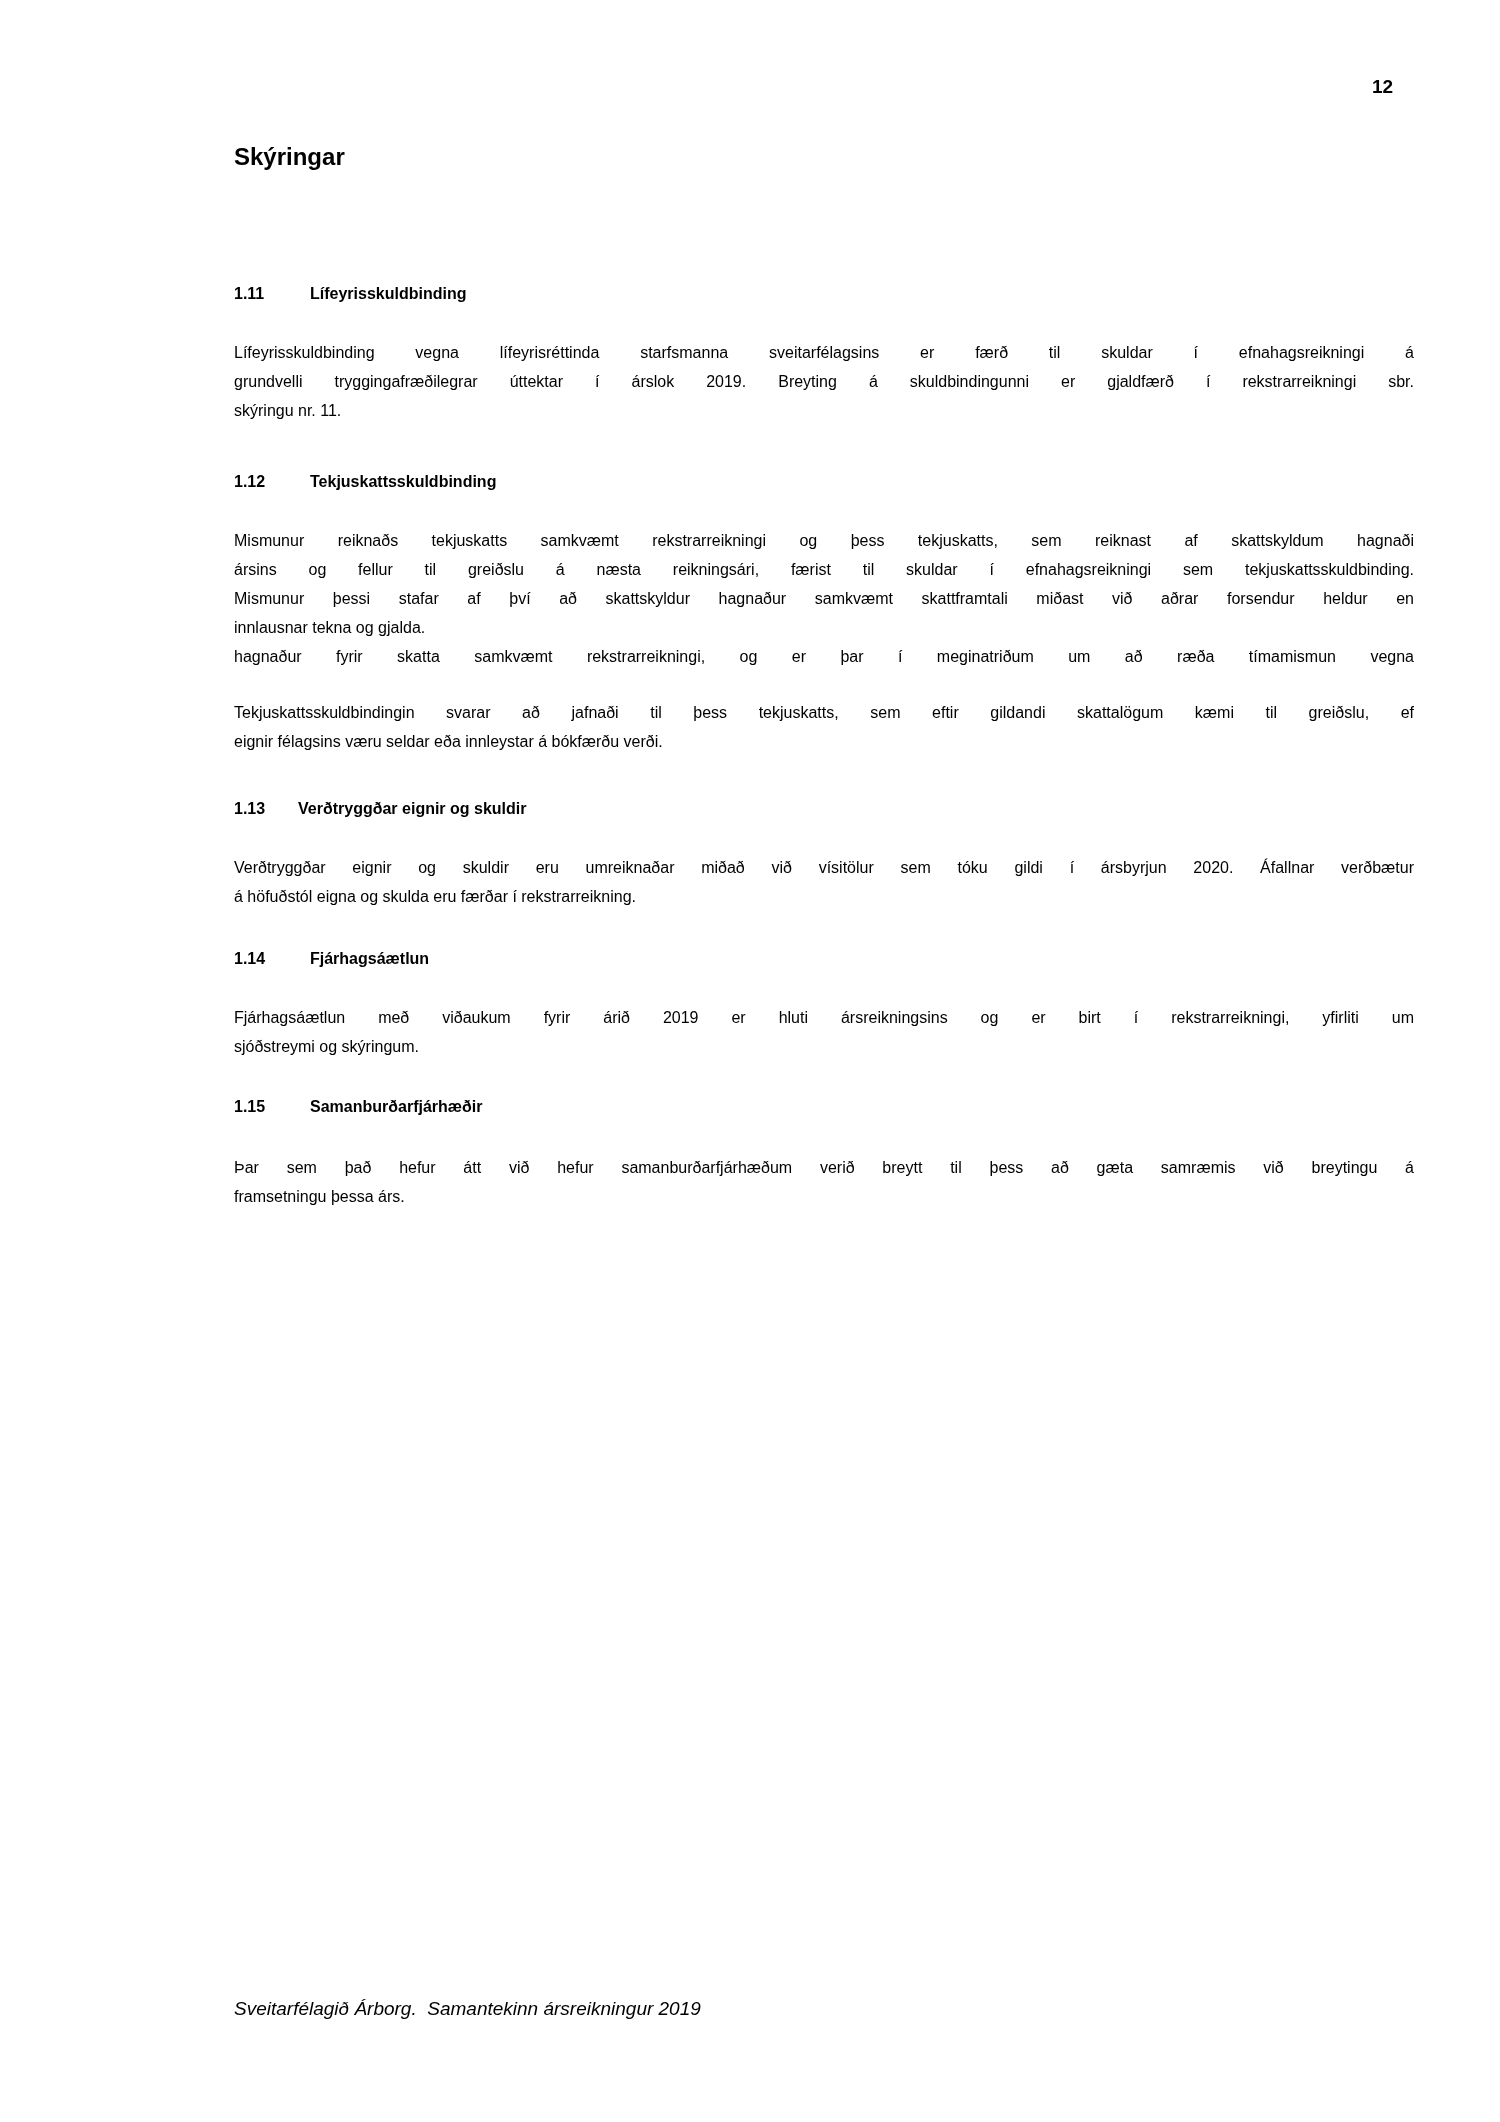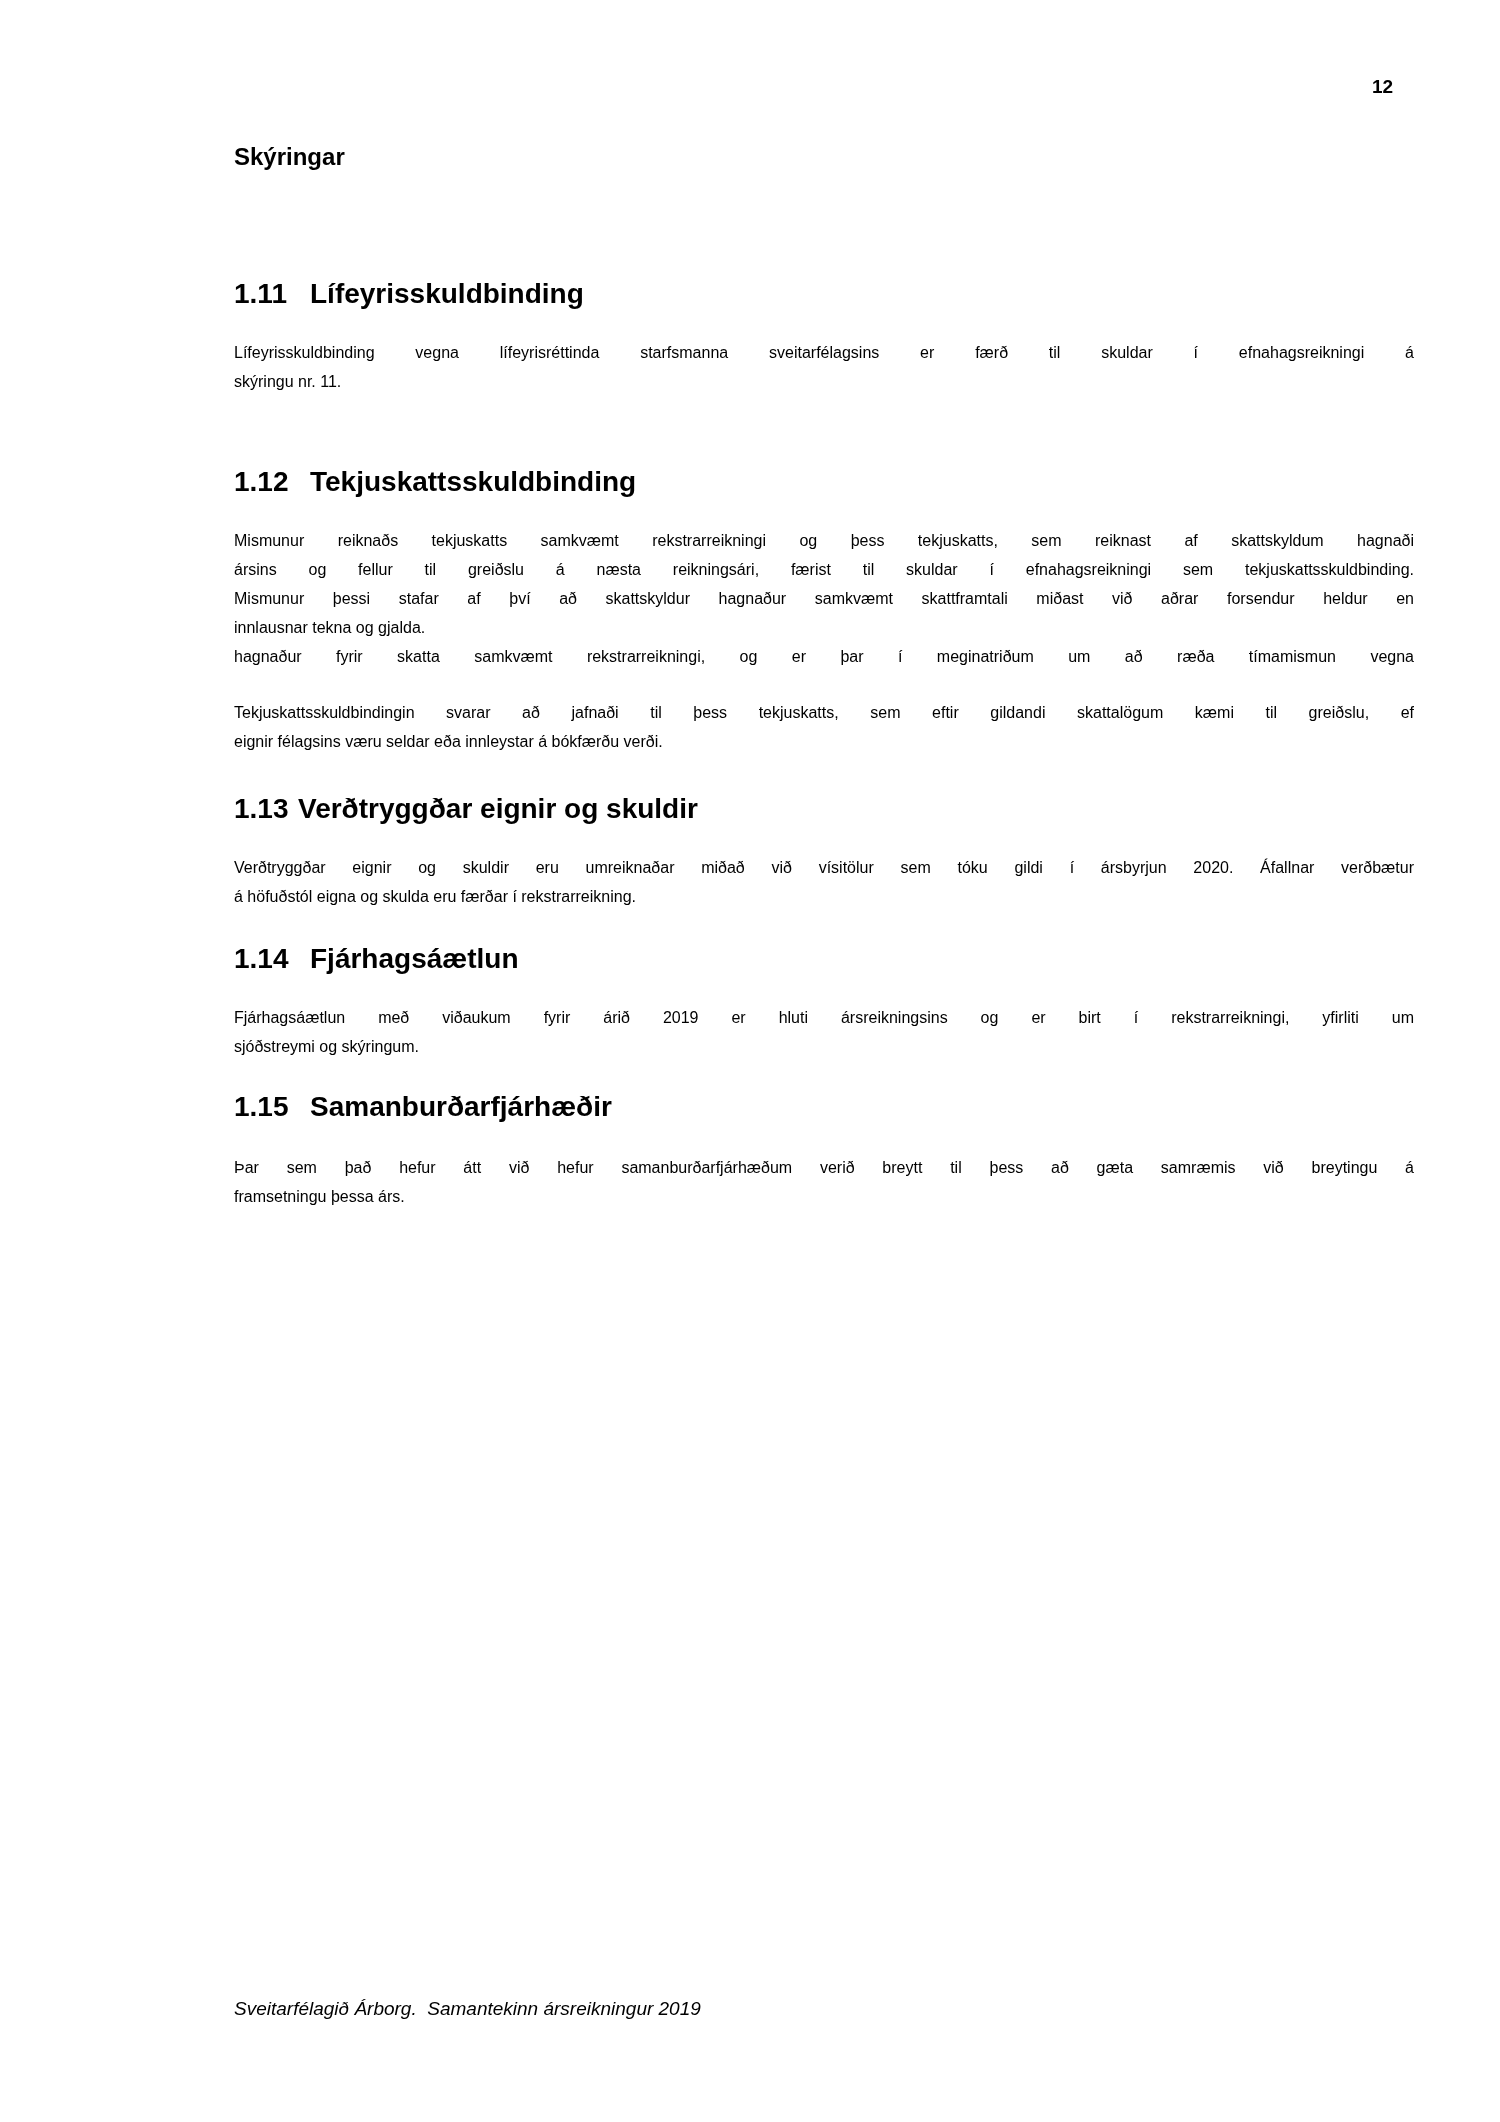--- a/index.html
+++ b/index.html
@@ -31,21 +31,21 @@
     left: 190px;
     margin: 0;
     font-size: 24px;
     font-weight: bold;
     line-height: 1.15;
   }
   .heading {
     position: absolute;
     left: 190px;
     width: 1180px;
-    font-size: 28px;
+    font-size: 16px;
     font-weight: bold;
     line-height: 24px;
     white-space: nowrap;
   }
   .hnum {
     display: inline-block;
     width: 76px;
   }
   .hnum.narrow {
     width: 64px;
@@ -95,20 +95,21 @@
 
   <div class="pagenum">12</div>
 
   <h1 class="title">Skýringar</h1>
 
   <div class="heading" id="h-0">
     <span class="hnum">1.11</span><span class="htitle">Lífeyrisskuldbinding</span>
   </div>
   <div class="para" id="p-0-0">
     <span class="jl">Lífeyrisskuldbinding vegna lífeyrisréttinda starfsmanna sveitarfélagsins er færð til skuldar í efnahagsreikningi á</span>
+    <span class="jl">grundvelli tryggingafræðilegrar úttektar í árslok 2019.  Breyting á skuldbindingunni er gjaldfærð í rekstrarreikningi sbr.</span>
     <span class="jl last">skýringu nr. 11.</span>
   </div>
 
   <div class="heading" id="h-1">
     <span class="hnum">1.12</span><span class="htitle">Tekjuskattsskuldbinding</span>
   </div>
   <div class="para" id="p-1-0">
     <span class="jl">Mismunur reiknaðs tekjuskatts samkvæmt rekstrarreikningi og þess tekjuskatts, sem reiknast af skattskyldum hagnaði</span>
     <span class="jl">ársins og fellur til greiðslu á næsta reikningsári, færist til skuldar í efnahagsreikningi sem tekjuskattsskuldbinding.</span>
     <span class="jl">Mismunur þessi stafar af því að skattskyldur hagnaður samkvæmt skattframtali miðast við aðrar forsendur heldur en</span>

